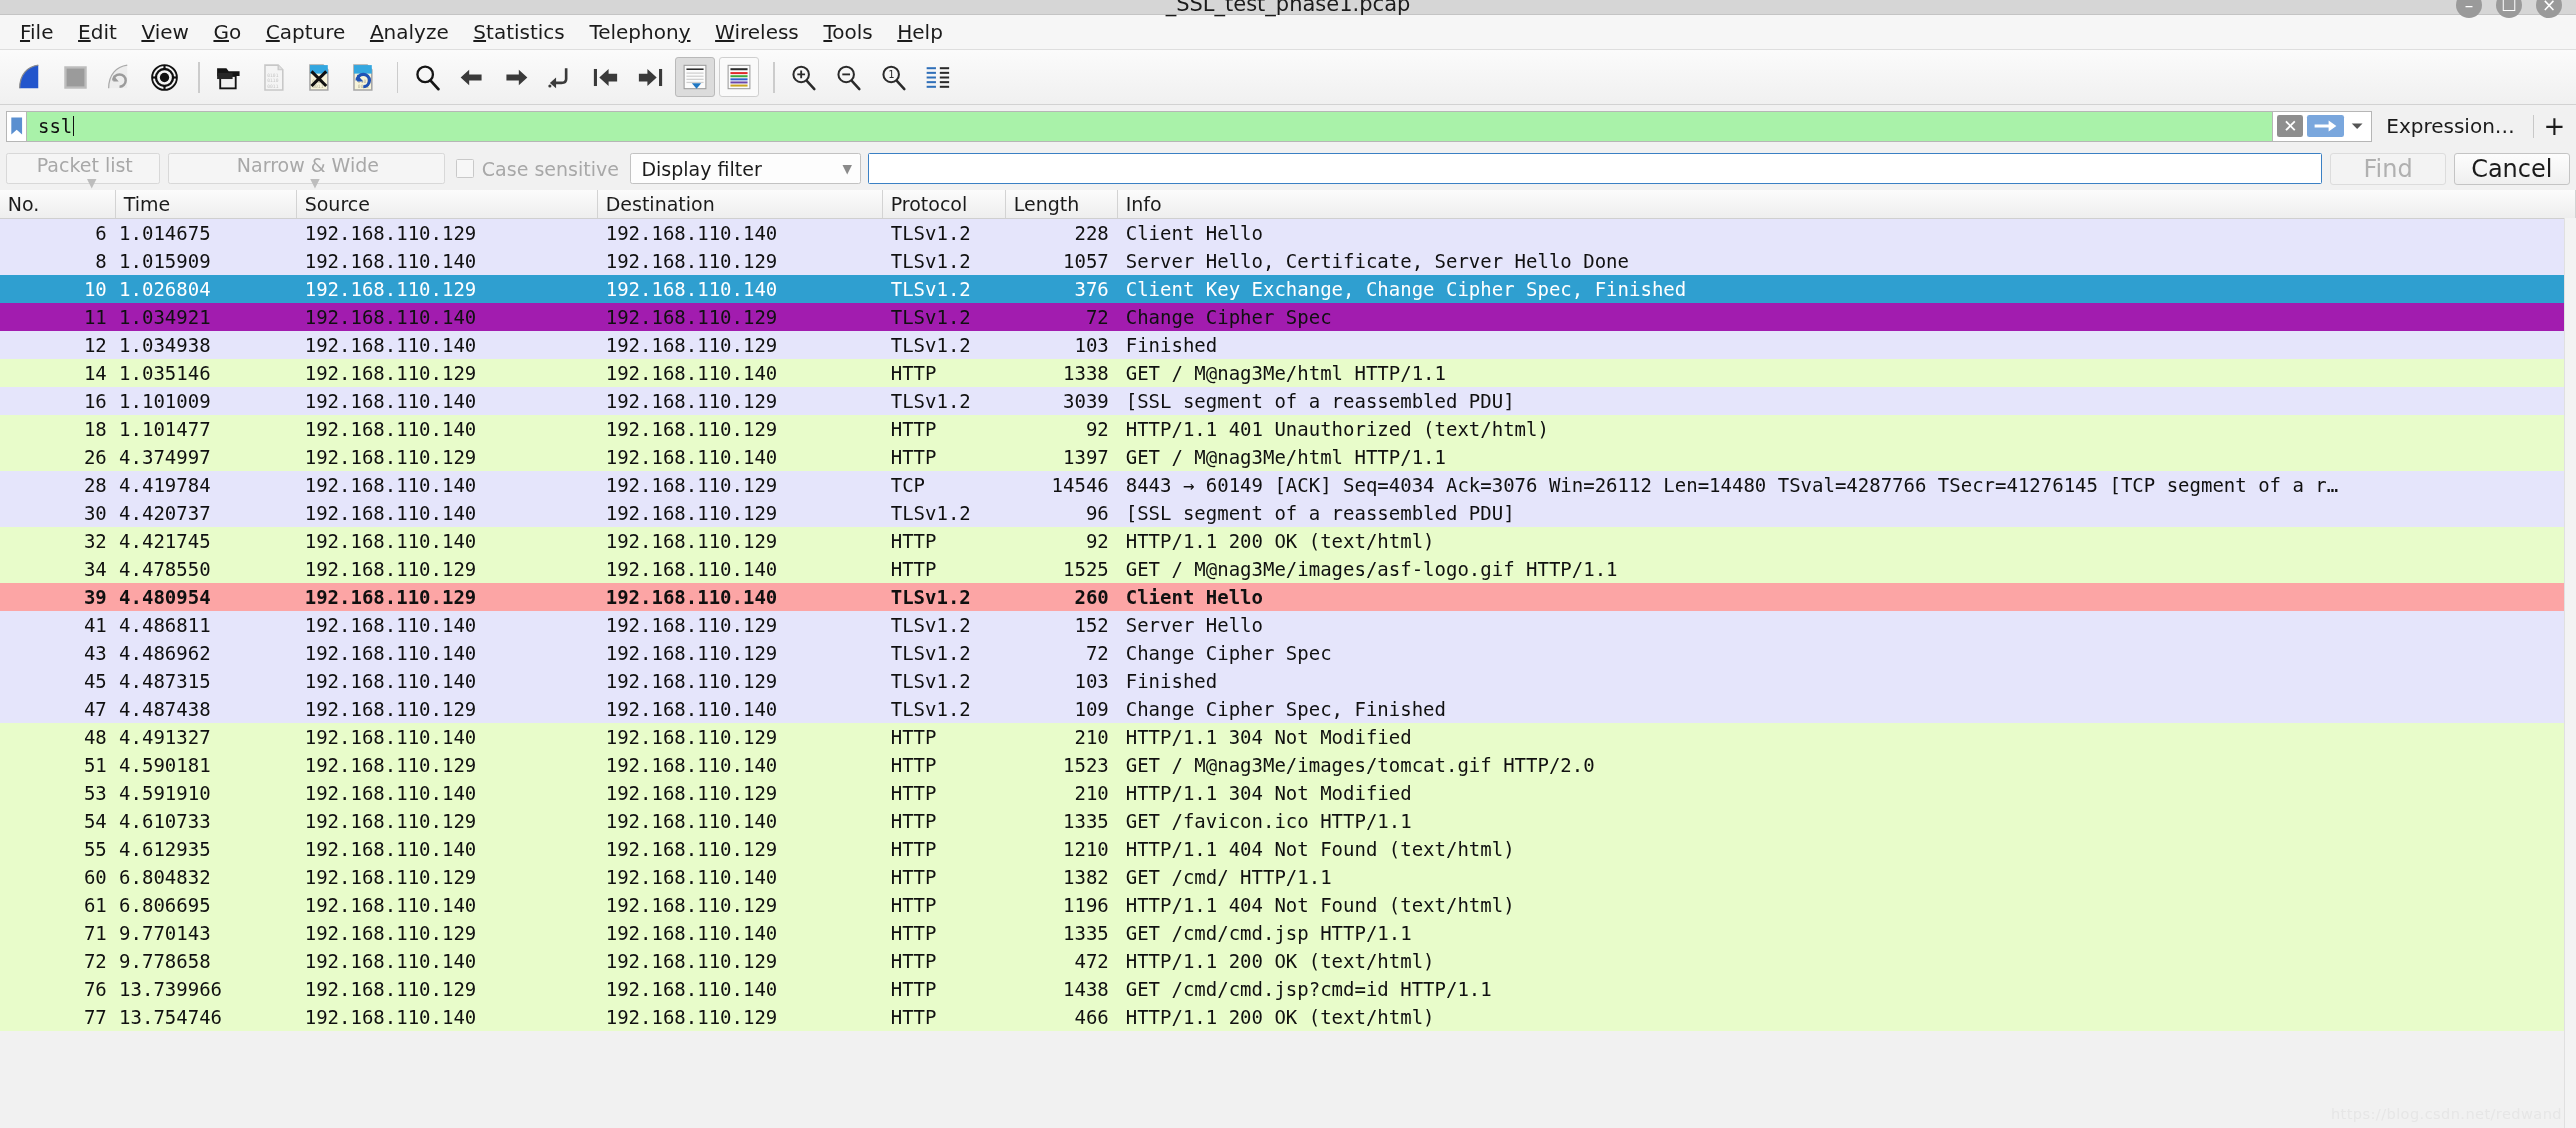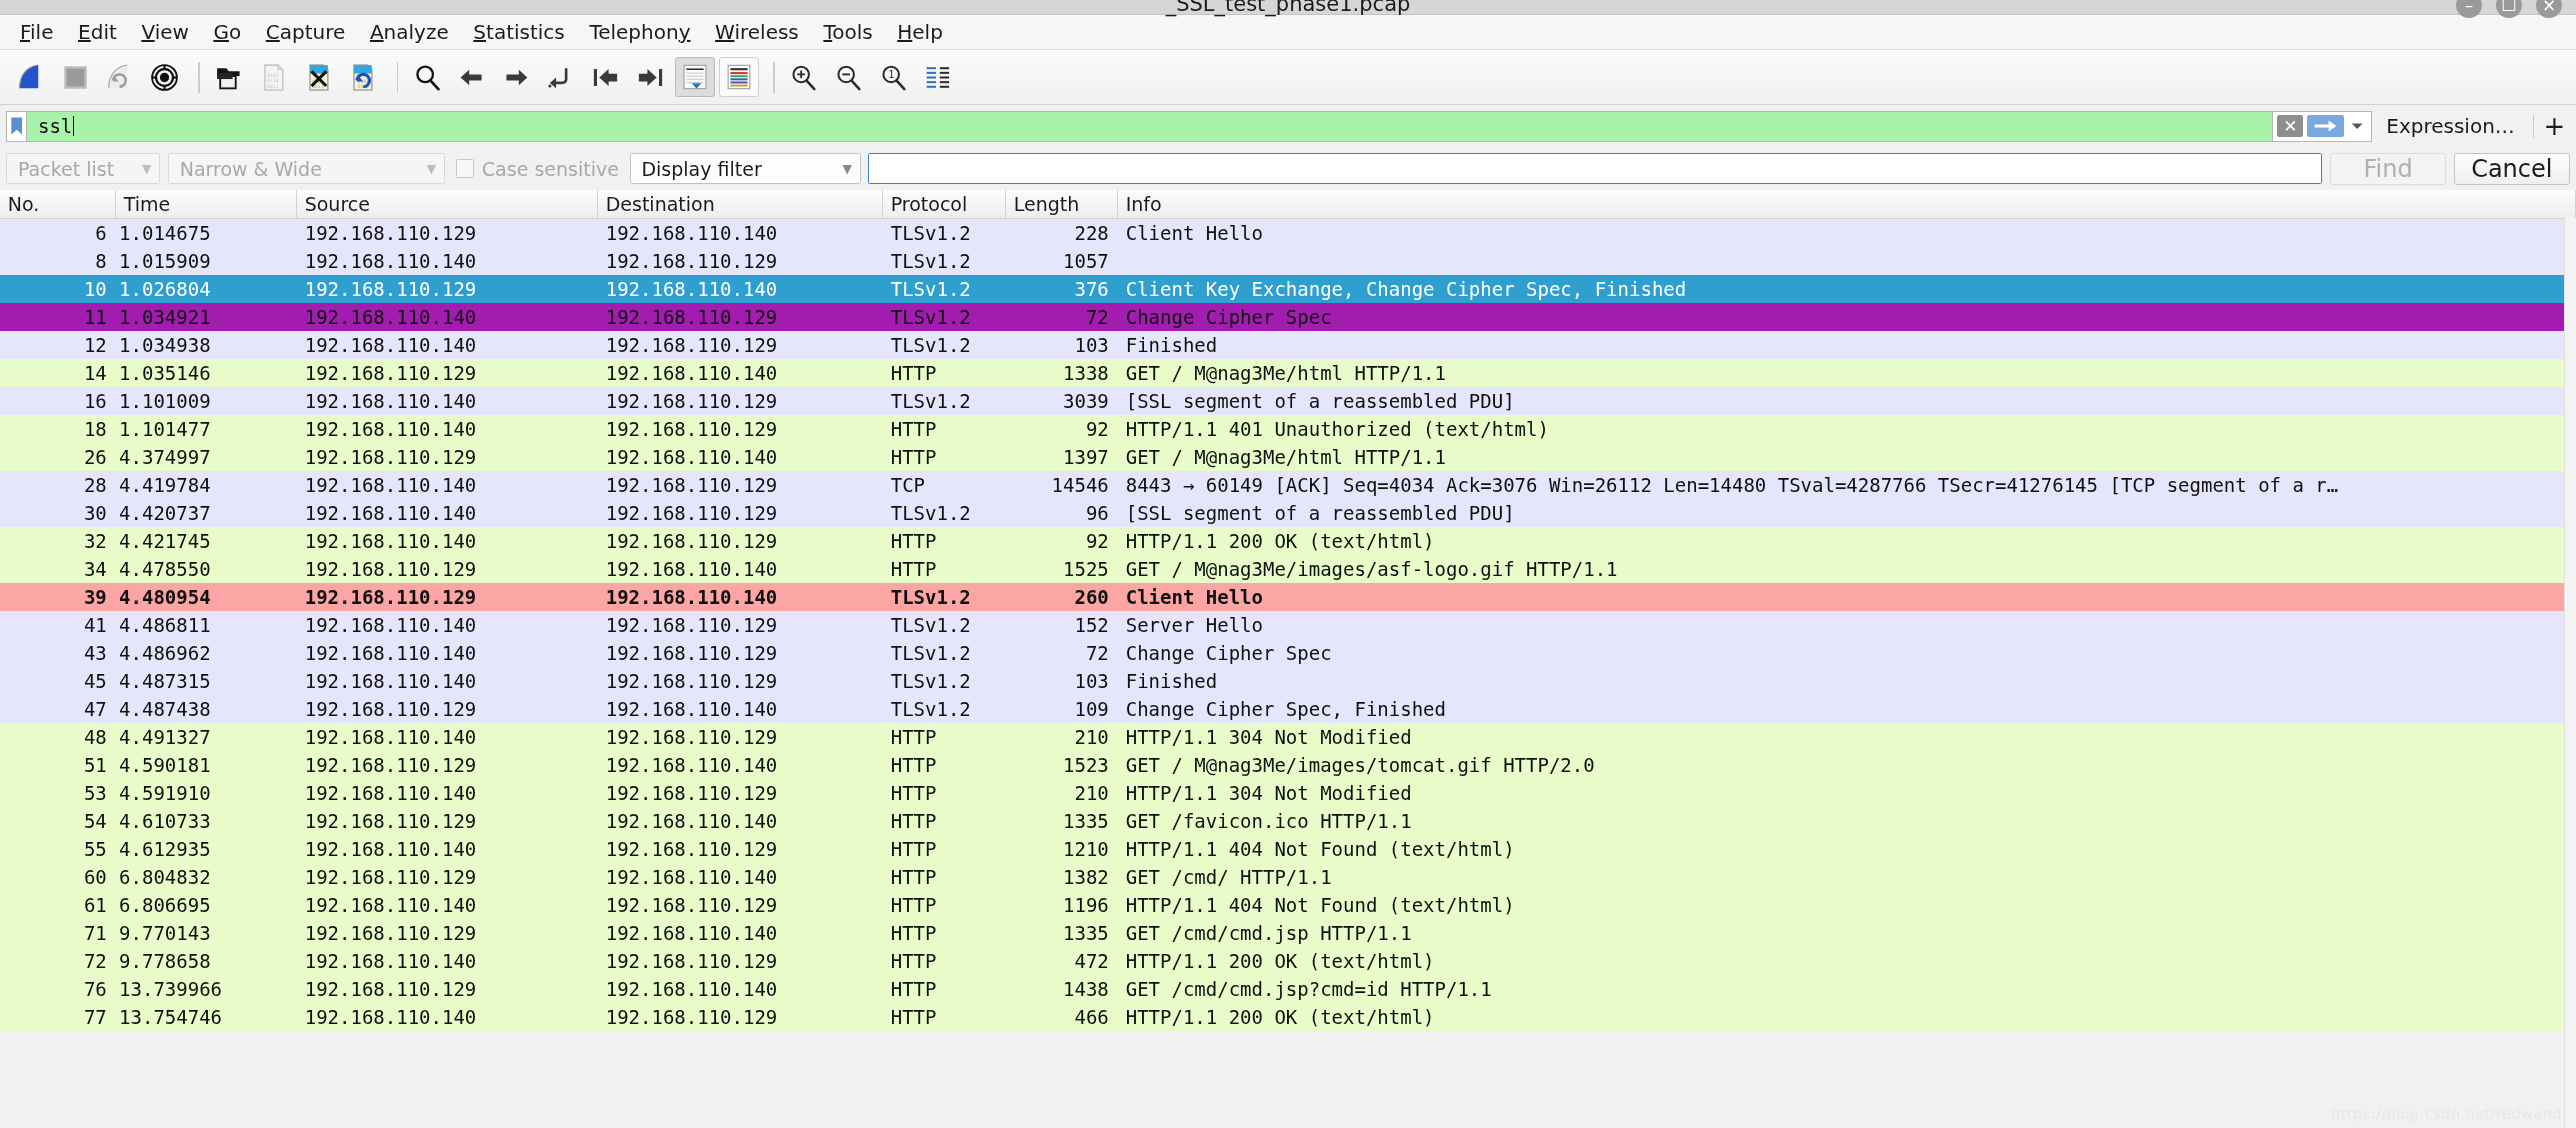--- a/index.html
+++ b/index.html
@@ -77,21 +77,21 @@
   
   .findbar{
     height:43px;background:#f1f1f1;display:flex;align-items:center;
     padding:0 6.2px;gap:7.7px;flex:0 0 auto;
   }
   .combo{
     height:31px;border:0.8px solid #c2c2c2;background:#fdfdfd;border-radius:2.3px;box-sizing:border-box;
     display:flex;align-items:center;justify-content:space-between;padding:0 7.7px 0 10.8px;
     font-size:19px;color:#1b1b1b;white-space:nowrap;
   }
-  .combo.disabled{color:#a8a8a8;background:#f5f5f5;border-color:#d8d8d8;}
+  .combo.disabled{color:#a8a8a8;background:#f5f5f5;border-color:#d8d8d8;flex-direction:column;}
   .combo .arrow{font-size:12.3px;color:#8a8a8a;margin-left:14px;}
   .combo.disabled .arrow{color:#bdbdbd;}
   .chk-wrap{display:flex;align-items:center;gap:7.7px;font-size:19px;color:#a8a8a8;padding:0 3.1px;white-space:nowrap;}
   .chk-box{width:18.5px;height:18.5px;border:0.8px solid #c9c9c9;background:#f7f7f7;border-radius:1.5px;box-sizing:border-box;}
   .find-input{
     flex:1 1 auto;height:31px;background:#ffffff;border:0.8px solid #3a80c4;border-radius:1.5px;box-sizing:border-box;
   }
   .pbtn{
     height:32px;min-width:116px;border:0.8px solid #c4c4c4;border-radius:3.1px;background:linear-gradient(to bottom,#fdfdfd,#efefef);
     display:flex;align-items:center;justify-content:center;font-size:24px;color:#1b1b1b;box-sizing:border-box;
@@ -412,20 +412,21 @@
           <div class="c c-len" style="width: 112px; flex: 0 0 auto;">228</div>
           <div class="c c-info" style="width: 1458px; flex: 1 1 auto;">Client Hello</div>
         </div>
         <div class="prow" style="background: rgb(229, 229, 251);">
           <div class="c c-no" style="width: 116px; flex: 0 0 auto;">8</div>
           <div class="c c-time" style="width: 181px; flex: 0 0 auto;">1.015909</div>
           <div class="c c-src" style="width: 301px; flex: 0 0 auto;">192.168.110.140</div>
           <div class="c c-dst" style="width: 285px; flex: 0 0 auto;">192.168.110.129</div>
           <div class="c c-proto" style="width: 123px; flex: 0 0 auto;">TLSv1.2</div>
           <div class="c c-len" style="width: 112px; flex: 0 0 auto;">1057</div>
+          <div class="c c-info" style="width: 1458px; flex: 1 1 auto;">Server Hello, Certificate, Server Hello Done</div>
         </div>
         <div class="prow selected" style="background: rgb(47, 159, 208);">
           <div class="c c-no" style="width: 116px; flex: 0 0 auto;">10</div>
           <div class="c c-time" style="width: 181px; flex: 0 0 auto;">1.026804</div>
           <div class="c c-src" style="width: 301px; flex: 0 0 auto;">192.168.110.129</div>
           <div class="c c-dst" style="width: 285px; flex: 0 0 auto;">192.168.110.140</div>
           <div class="c c-proto" style="width: 123px; flex: 0 0 auto;">TLSv1.2</div>
           <div class="c c-len" style="width: 112px; flex: 0 0 auto;">376</div>
           <div class="c c-info" style="width: 1458px; flex: 1 1 auto;">Client Key Exchange, Change Cipher Spec, Finished</div>
         </div>

